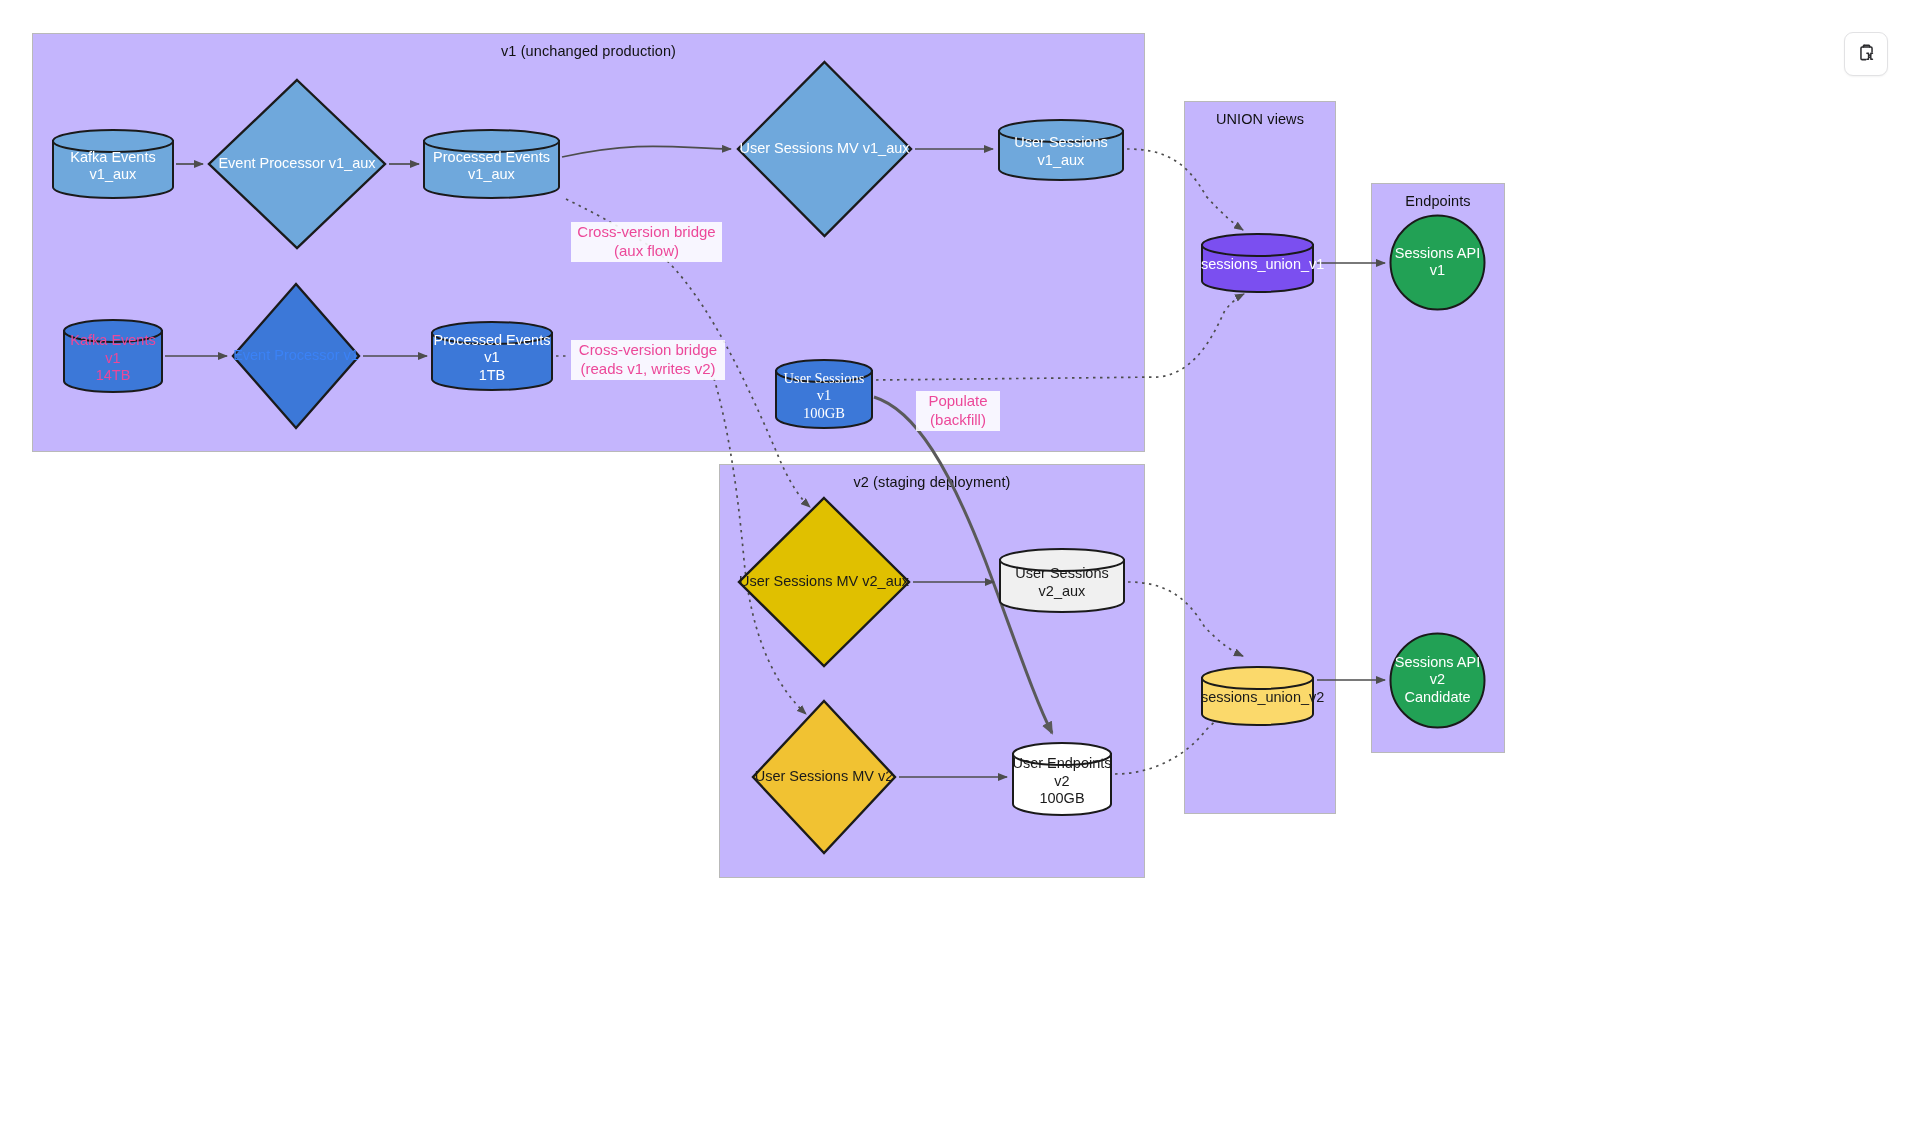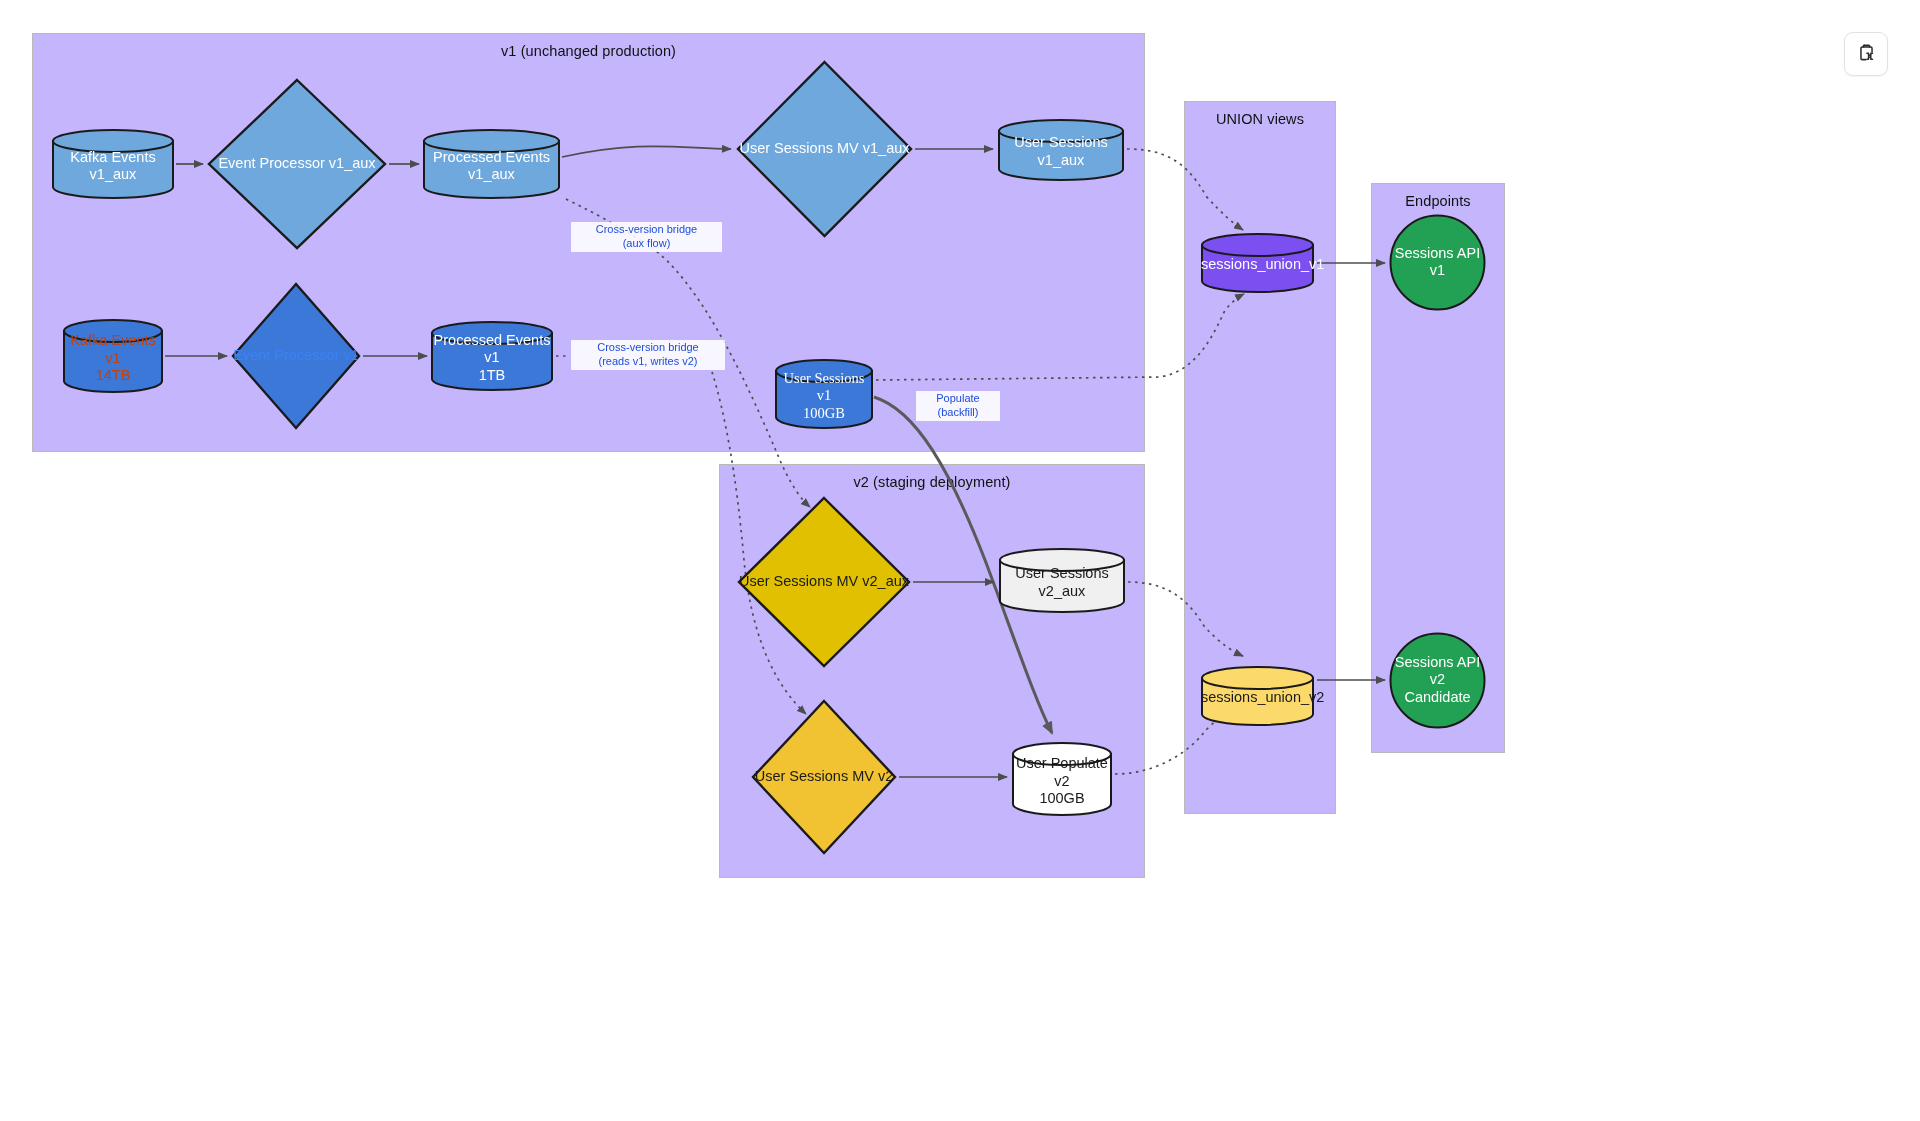--- a/index.html
+++ b/index.html
@@ -37,21 +37,21 @@
   
   .dia{position:absolute;}
   .dia svg{position:absolute;left:0;top:0;}
 
   
   .ell{position:absolute;}
   .ell svg{position:absolute;left:0;top:0;}
 
   
   .edge-label{
-    position:absolute;font-size:11px;line-height:1.25;color:#1d4ed8;
+    position:absolute;font-size:15px;line-height:1.25;color:#ec4899;
     text-align:center;white-space:pre-line;background:rgba(255,255,255,.88);
     padding:1px 3px;
   }
   .edge-label.left{text-align:center;}
 
   
   .copy-btn{
     position:absolute;right:32px;top:32px;width:42px;height:42px;
     border:1px solid #e2e2e4;border-radius:9px;background:#fff;
     display:flex;align-items:center;justify-content:center;cursor:pointer;
@@ -146,21 +146,21 @@
           <path d="M1,11 v38 a62,11 0 0 0 124,0 v-38 z" fill="#6FA8DC" stroke="#1a1a1a" stroke-width="2"></path>
           <ellipse cx="63" cy="11" rx="62" ry="11" fill="#6FA8DC" stroke="#1a1a1a" stroke-width="2"></ellipse>
         </svg>
         <div class="node-label" style="color: rgb(255, 255, 255); top: 54%;">User Sessions v1_aux</div>
       </div>
       <div class="node cyl" style="left: 63px; top: 320px; width: 100px; height: 72px;">
         <svg width="100" height="72" viewBox="0 0 100 72" style="overflow: visible;">
           <path d="M1,11 v50 a49,11 0 0 0 98,0 v-50 z" fill="#3C78D8" stroke="#1a1a1a" stroke-width="2"></path>
           <ellipse cx="50" cy="11" rx="49" ry="11" fill="#3C78D8" stroke="#1a1a1a" stroke-width="2"></ellipse>
         </svg>
-        <div class="node-label" style="color: #c2410c; top: 54%;">Kafka Events v1
+        <div class="node-label" style="color: #ec4899; top: 54%;">Kafka Events v1
 14TB</div>
       </div>
       <div class="node dia" style="left: 231px; top: 282px; width: 130px; height: 148px;">
         <svg width="130" height="148" viewBox="0 0 130 148" style="overflow: visible;">
           <path d="M65,2 L128,74 L65,146 L2,74 z" fill="#3C78D8" stroke="#1a1a1a" stroke-width="2.4" stroke-linejoin="miter"></path>
         </svg>
         <div class="node-label" style="color: #3b82f6;">Event Processor v1</div>
       </div>
       <div class="node cyl" style="left: 431px; top: 322px; width: 122px; height: 68px;">
         <svg width="122" height="68" viewBox="0 0 122 68" style="overflow: visible;">
@@ -195,21 +195,21 @@
         <svg width="146" height="156" viewBox="0 0 146 156" style="overflow: visible;">
           <path d="M73,2 L144,78 L73,154 L2,78 z" fill="#F1C232" stroke="#1a1a1a" stroke-width="2.4" stroke-linejoin="miter"></path>
         </svg>
         <div class="node-label" style="color: rgb(26, 26, 26);">User Sessions MV v2</div>
       </div>
       <div class="node cyl" style="left: 1012px; top: 743px; width: 100px; height: 72px;">
         <svg width="100" height="72" viewBox="0 0 100 72" style="overflow: visible;">
           <path d="M1,11 v50 a49,11 0 0 0 98,0 v-50 z" fill="#ffffff" stroke="#1a1a1a" stroke-width="2"></path>
           <ellipse cx="50" cy="11" rx="49" ry="11" fill="#ffffff" stroke="#1a1a1a" stroke-width="2"></ellipse>
         </svg>
-        <div class="node-label" style="color: rgb(26, 26, 26); top: 54%;">User Populate v2
+        <div class="node-label" style="color: rgb(26, 26, 26); top: 54%;">User Endpoints v2
 100GB</div>
       </div>
       <div class="node cyl" style="left: 1201px; top: 234px; width: 113px; height: 58px;">
         <svg width="113" height="58" viewBox="0 0 113 58" style="overflow: visible;">
           <path d="M1,11 v36 a55.5,11 0 0 0 111,0 v-36 z" fill="#7B4FF0" stroke="#1a1a1a" stroke-width="2"></path>
           <ellipse cx="56.5" cy="11" rx="55.5" ry="11" fill="#7B4FF0" stroke="#1a1a1a" stroke-width="2"></ellipse>
         </svg>
         <div class="node-label" style="color: rgb(255, 255, 255); top: 54%;">sessions_union_v1</div>
       </div>
       <div class="node cyl" style="left: 1201px; top: 651px; width: 113px; height: 58px; margin-top: 16px;">

